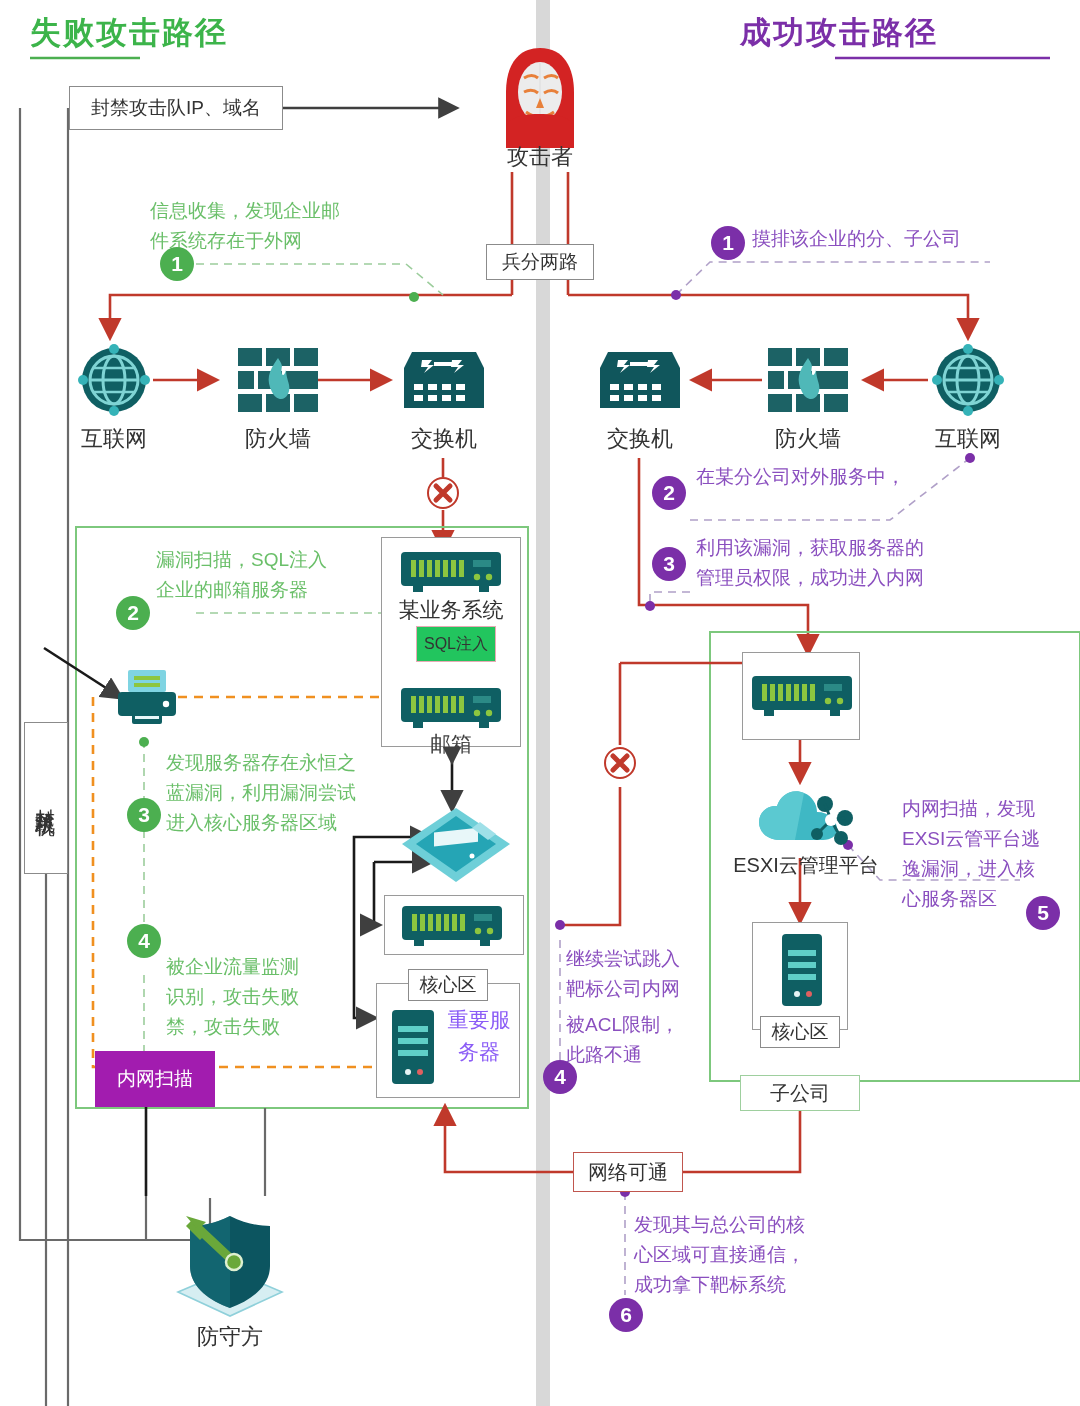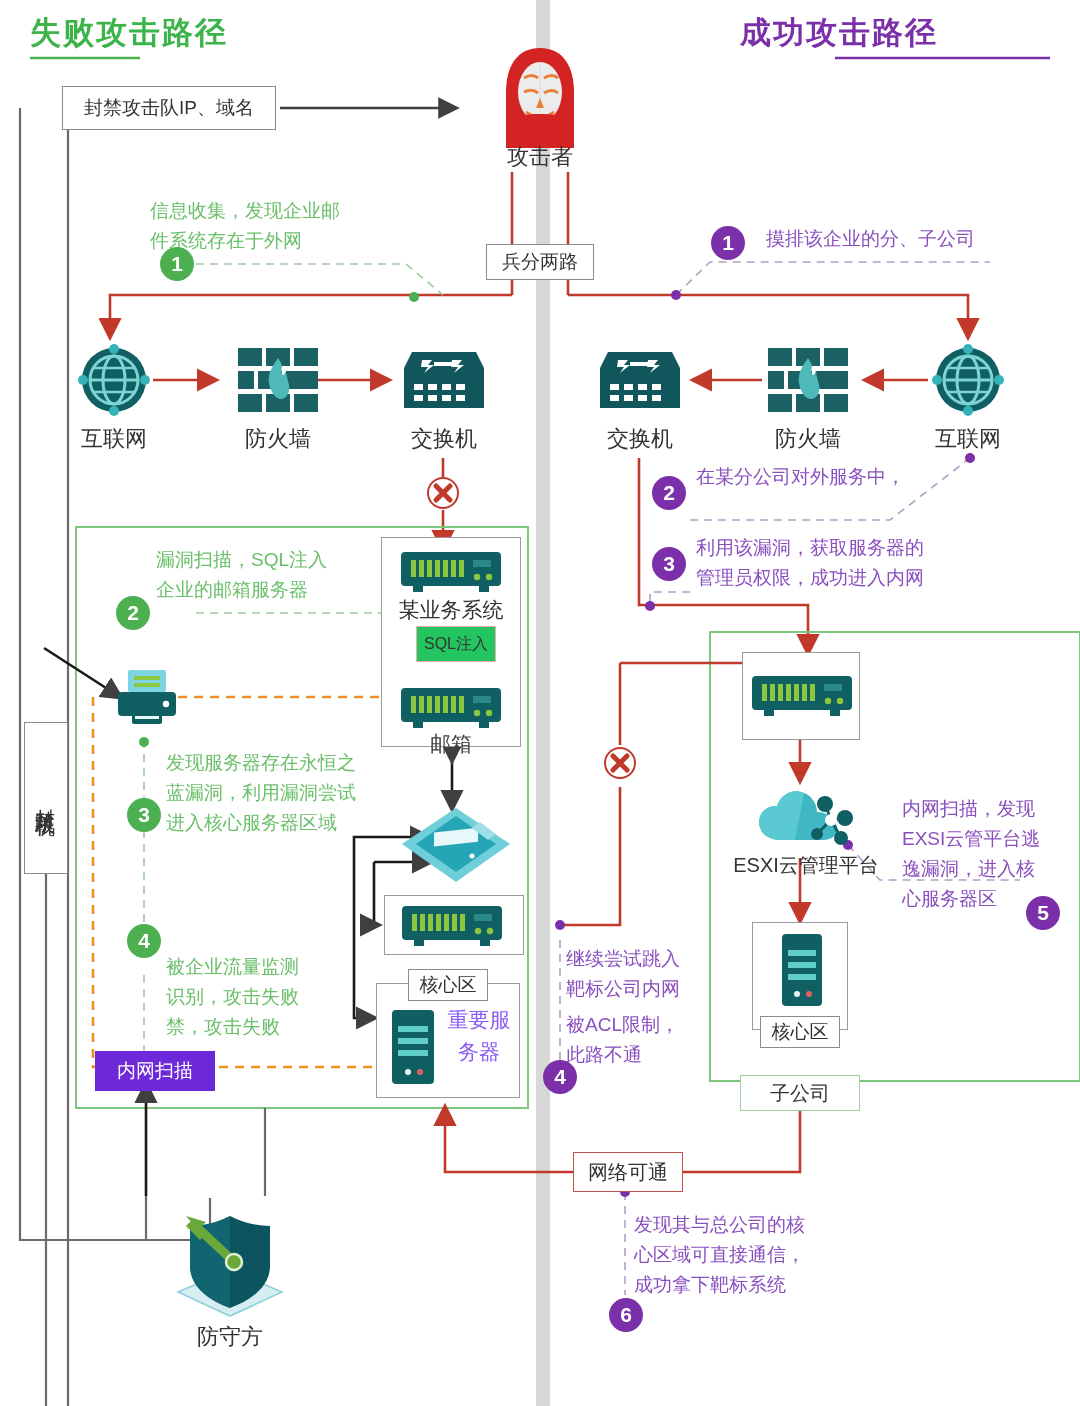--- a/index.html
+++ b/index.html
@@ -13,21 +13,21 @@
   .hdr-right{color:#7b2fa8;right:26px;top:12px;}
   .boxlabel{border:1px solid #8b8b8b;background:#fff;color:#333;font-size:19px;
             display:flex;align-items:center;justify-content:center;box-sizing:border-box;}
   .devlabel{font-size:22px;color:#333;text-align:center;width:160px;}
   .greentxt{color:#6abf69;font-size:19px;line-height:30px;}
   .purpletxt{color:#8a4fbf;font-size:19px;line-height:30px;}
   .stepnum{width:34px;height:34px;border-radius:50%;color:#fff;font-size:21px;
            display:flex;align-items:center;justify-content:center;font-weight:bold;}
   .stepg{background:#4caf50;}
   .stepp{background:#7b2fa8;}
-  .orangetag{background:#6d28d9;color:#fff;font-size:19px;padding:4px 10px;
+  .orangetag{background:#a21caf;color:#fff;font-size:19px;padding:12px 10px;
              display:flex;align-items:center;justify-content:center;}
   .sqltag{border:1px solid #e8aab5;background:#22c55e;color:#333;font-size:16px;
           padding:2px 6px;display:flex;align-items:center;justify-content:center;}
   .vert{writing-mode:vertical-rl;text-orientation:upright;}
   .zoneLabel{border:1px solid #9ecf9e;background:#fff;color:#333;font-size:20px;
              display:flex;align-items:center;justify-content:center;box-sizing:border-box;}
   .devbox{border:1px solid #9a9a9a;background:#fff;box-sizing:border-box;}
 </style>
 </head>
 <body>
@@ -134,21 +134,21 @@
     <path d="M625,1192 L625,1295" stroke="#b0a0c8" stroke-width="1.6" fill="none" stroke-dasharray="8,6"></path>
     <circle cx="625" cy="1192" r="5" fill="#7b2fa8"></circle>
 
     <line x1="30" y1="58" x2="140" y2="58" stroke="#4caf50" stroke-width="2.5"></line>
     <line x1="835" y1="58" x2="1050" y2="58" stroke="#7b2fa8" stroke-width="2.5"></line>
   </svg>
 
   <div class="abs hdr hdr-left">失败攻击路径</div>
   <div class="abs hdr hdr-right">成功攻击路径</div>
 
-  <div class="abs boxlabel" style="left:62px;top:86px;width:214px;height:44px;">封禁攻击队IP、域名</div>
+  <div class="abs boxlabel" style="left:69px;top:86px;width:214px;height:44px;">封禁攻击队IP、域名</div>
 
   <div class="abs" style="left:494px;top:44px;width:92px;height:108px;">
     <svg viewBox="0 0 92 108" width="92" height="108">
       <path d="M46,4 C22,4 12,24 12,48 L12,92 C12,100 18,104 26,104 L66,104 C74,104 80,100 80,92 L80,48 C80,24 70,4 46,4 Z" fill="#d32323"></path>
       <ellipse cx="46" cy="48" rx="22" ry="30" fill="#ececec"></ellipse>
       <path d="M46,18 L46,78" stroke="#dcdcdc" stroke-width="1"></path>
       <path d="M30,34 q8,-5 14,0" stroke="#e8803a" stroke-width="3" fill="none"></path>
       <path d="M50,34 q8,-5 14,0" stroke="#e8803a" stroke-width="3" fill="none"></path>
       <path d="M30,48 q8,-4 14,1" stroke="#e8803a" stroke-width="3" fill="none"></path>
       <path d="M50,49 q8,-5 14,0" stroke="#e8803a" stroke-width="3" fill="none"></path>
@@ -487,21 +487,21 @@
   <div class="abs stepnum stepg" style="left:127px;top:798px;">3</div>
 
   <div class="abs" style="left:166px;top:952px;width:220px;">
     <div class="greentxt">被企业流量监测</div>
     <div class="greentxt">识别，攻击失败</div>
     <div class="greentxt">禁，攻击失败</div>
   </div>
   <div class="abs stepnum stepg" style="left:127px;top:924px;">4</div>
 
   <div class="abs stepnum stepp" style="left:711px;top:226px;">1</div>
-  <div class="abs" style="left:752px;top:224px;width:300px;margin-left:14px;">
+  <div class="abs" style="left:752px;top:224px;width:300px;">
     <div class="purpletxt">摸排该企业的分、子公司</div>
   </div>
 
   <div class="abs stepnum stepp" style="left:652px;top:476px;">2</div>
   <div class="abs" style="left:696px;top:462px;width:300px;">
     <div class="purpletxt">在某分公司对外服务中，</div>
   </div>
 
   <div class="abs stepnum stepp" style="left:652px;top:547px;">3</div>
   <div class="abs" style="left:696px;top:533px;width:300px;">

